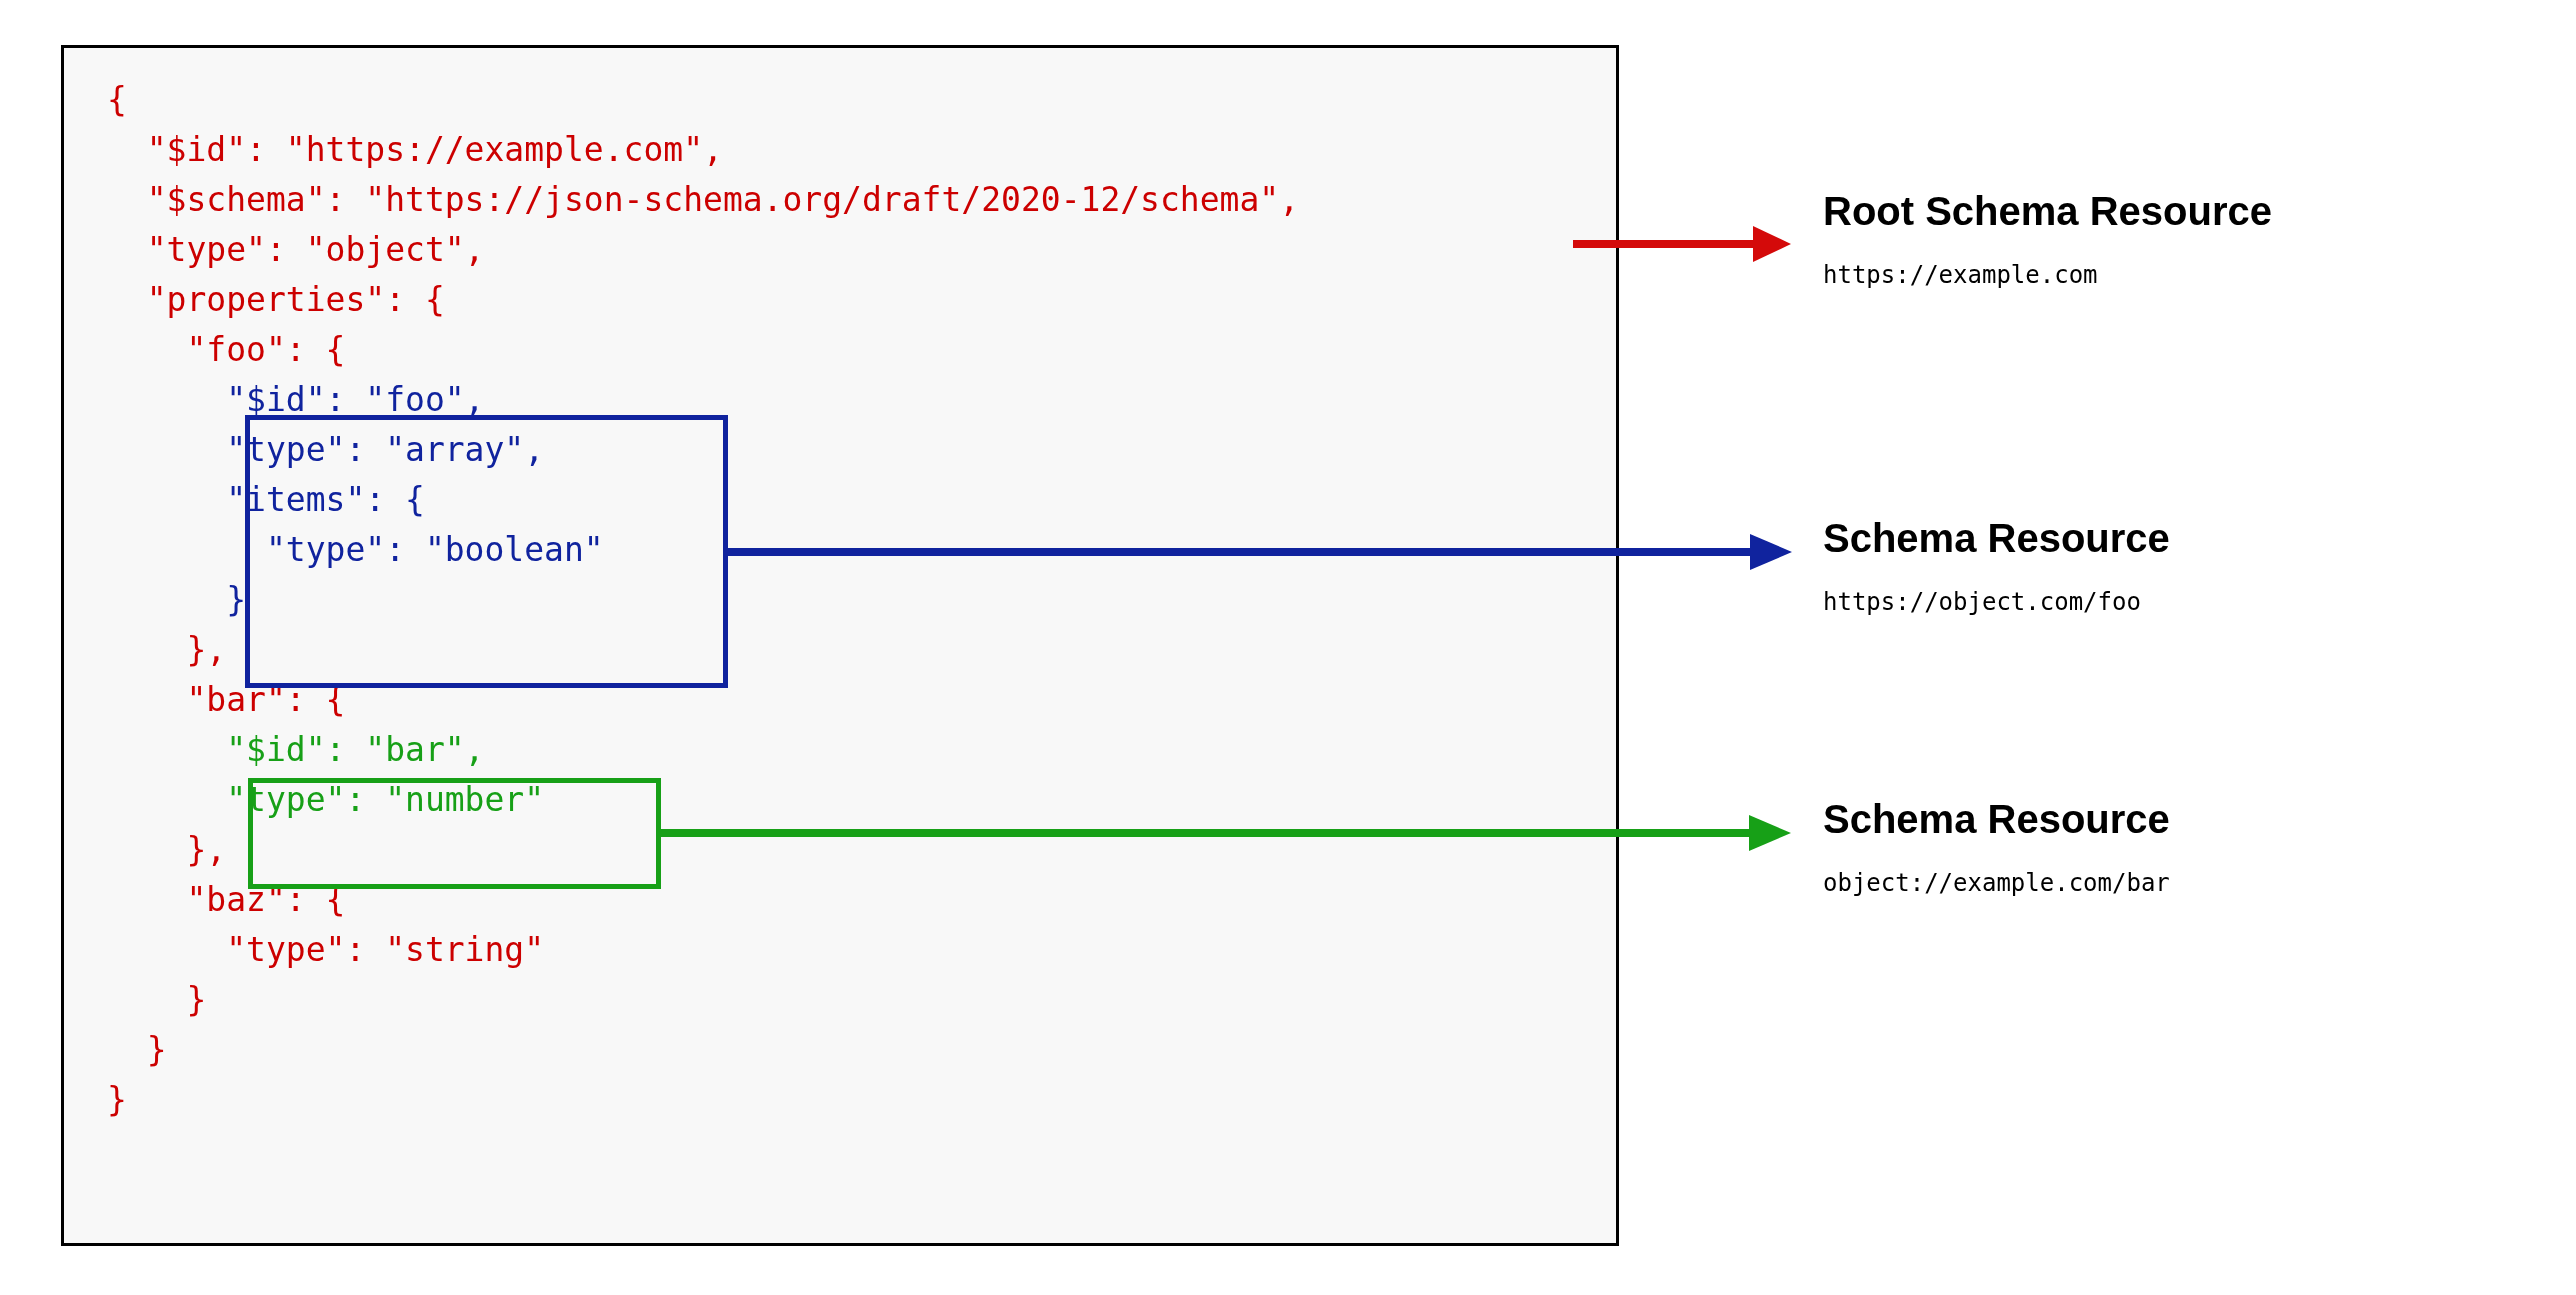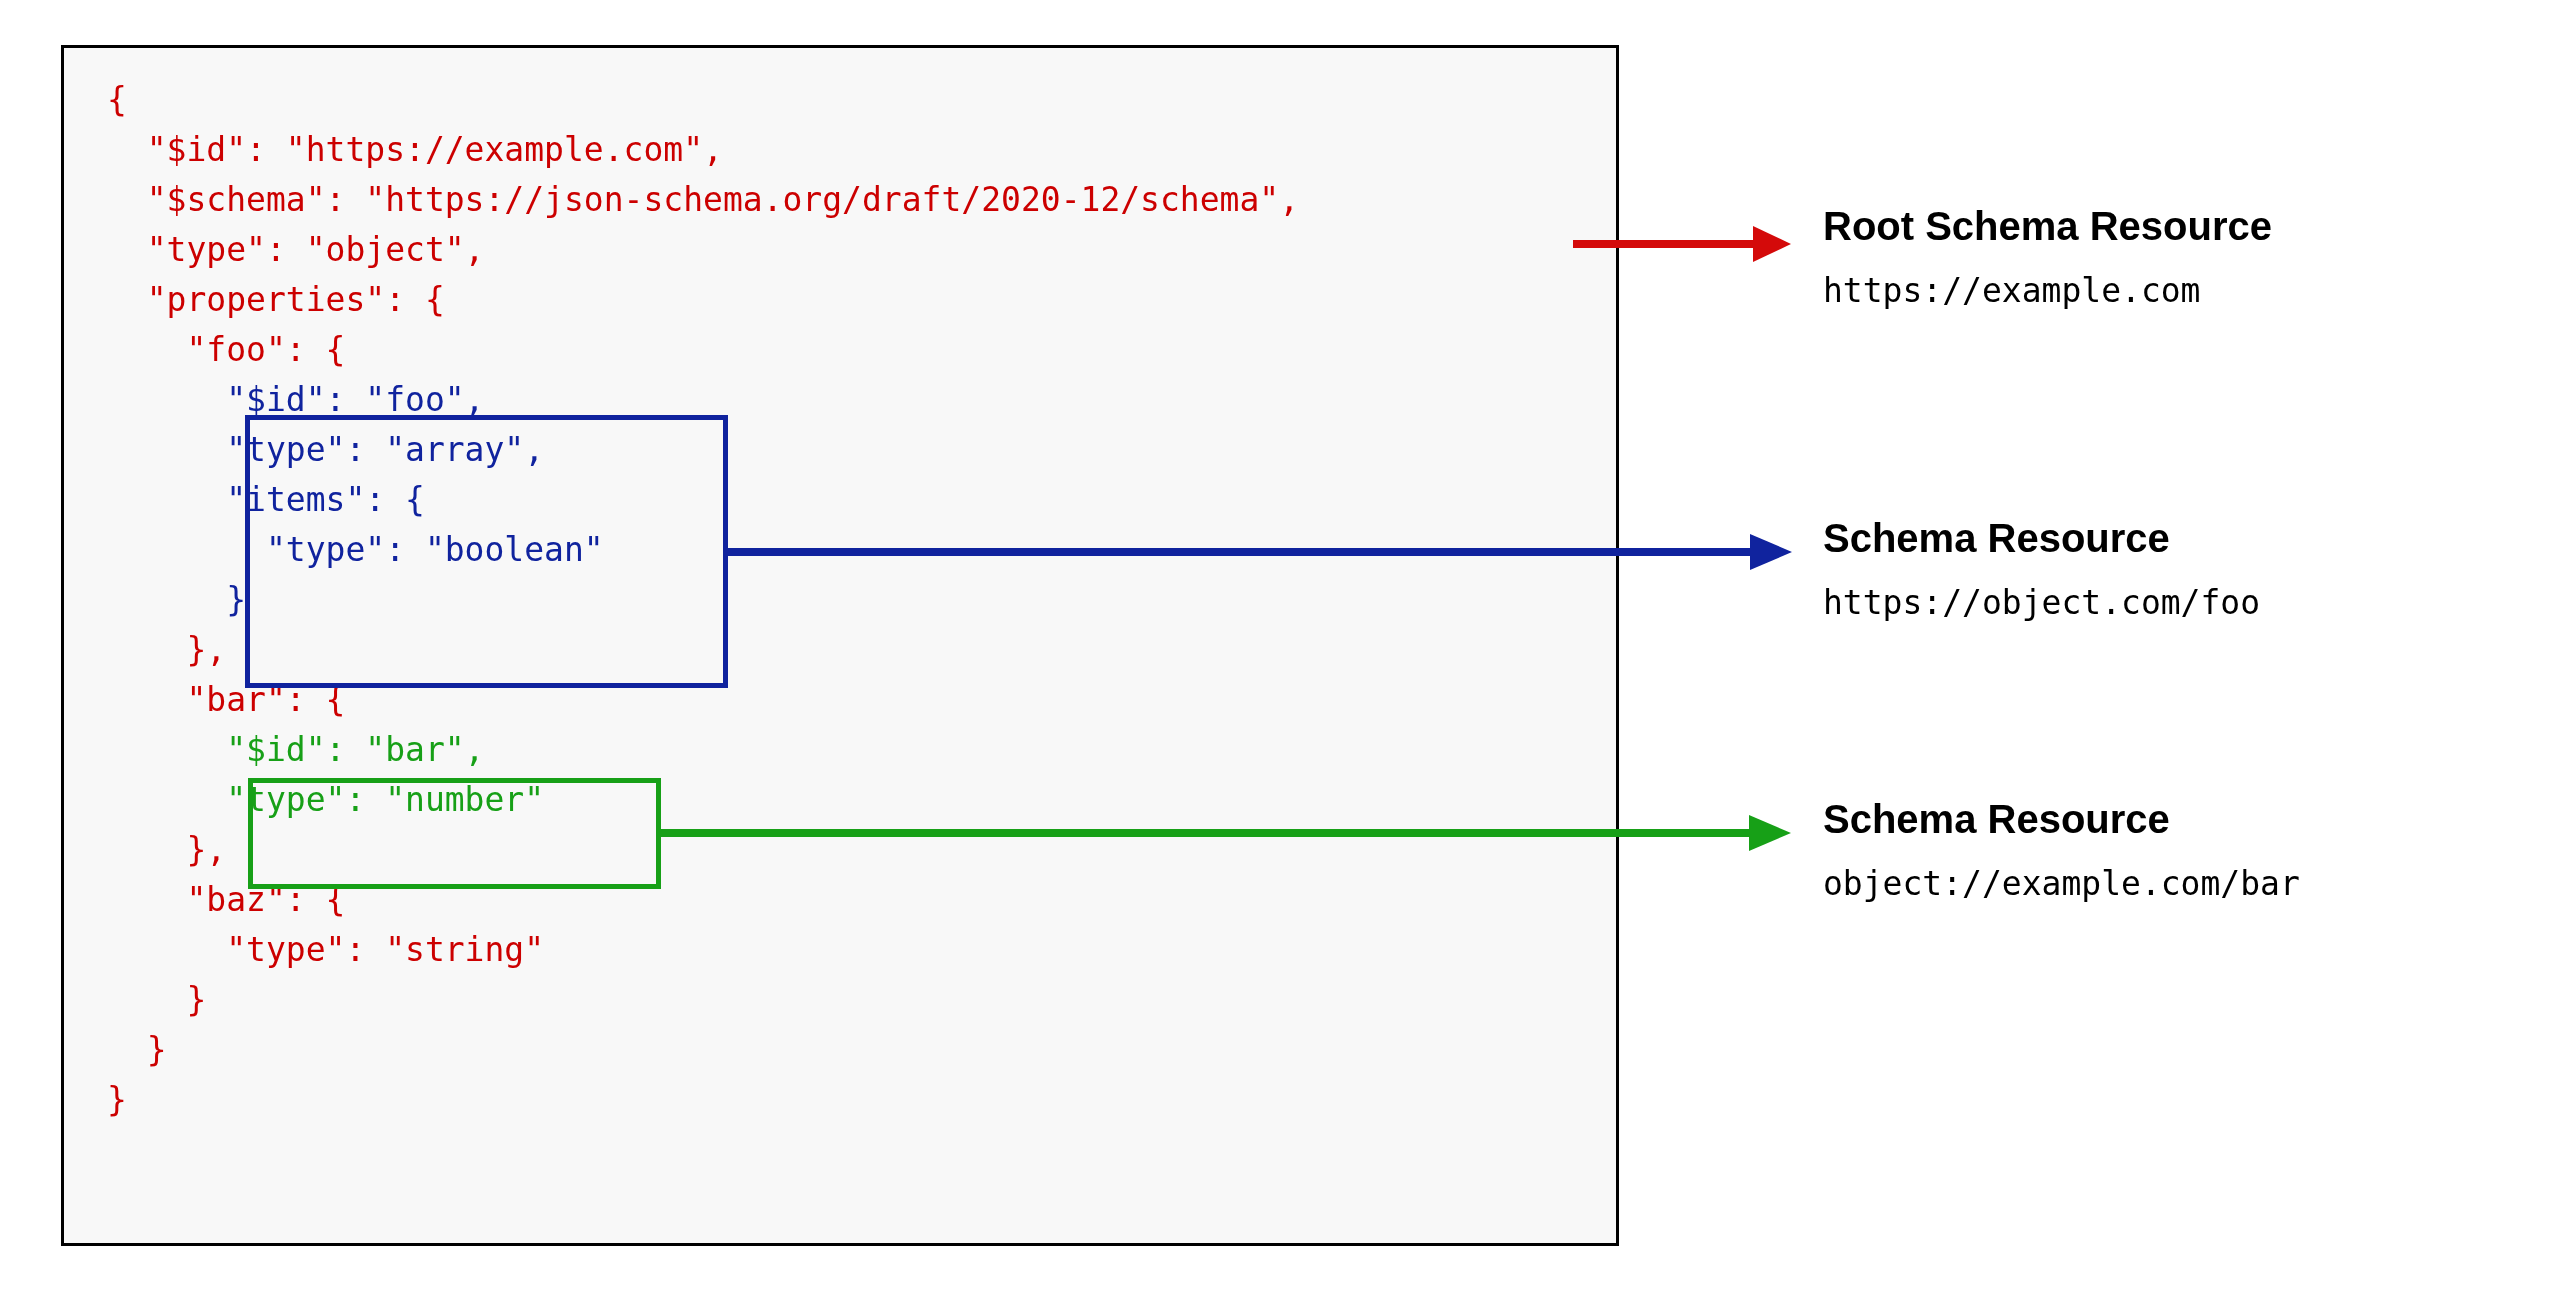--- a/index.html
+++ b/index.html
@@ -111,27 +111,27 @@
     font-family: "Liberation Sans", sans-serif;
     font-weight: bold;
     font-size: 40px;
     line-height: 46px;
     color: #000000;
     white-space: nowrap;
   }
   .callout-url {
     margin: 0;
     font-family: "DejaVu Sans Mono", "Liberation Mono", monospace;
-    font-size: 33px;
+    font-size: 24px;
     line-height: 39px;
     color: #000000;
     white-space: nowrap;
     padding-top: 21.6px;
   }
-  #callout-root { left: 1823px; top: 203px; }
+  #callout-root { left: 1823px; top: 188px; }
   #callout-foo  { left: 1823px; top: 515px; }
   #callout-bar  { left: 1823px; top: 796px; }
 </style>
 </head>
 <body>
 
 <div id="stage">
 
   <div id="code-panel">
     <pre id="code-block"><span class="code-line c-red">{</span><span class="code-line c-red">  "$id": "https://example.com",</span><span class="code-line c-red">  "$schema": "https://json-schema.org/draft/2020-12/schema",</span><span class="code-line c-red">  "type": "object",</span><span class="code-line c-red">  "properties": {</span><span class="code-line c-red">    "foo": {</span><span class="code-line c-blue">      "$id": "foo",</span><span class="code-line c-blue">      "type": "array",</span><span class="code-line c-blue">      "items": {</span><span class="code-line c-blue">        "type": "boolean"</span><span class="code-line c-blue">      }</span><span class="code-line c-red">    },</span><span class="code-line c-red">    "bar": {</span><span class="code-line c-green">      "$id": "bar",</span><span class="code-line c-green">      "type": "number"</span><span class="code-line c-red">    },</span><span class="code-line c-red">    "baz": {</span><span class="code-line c-red">      "type": "string"</span><span class="code-line c-red">    }</span><span class="code-line c-red">  }</span><span class="code-line c-red">}</span></pre>

